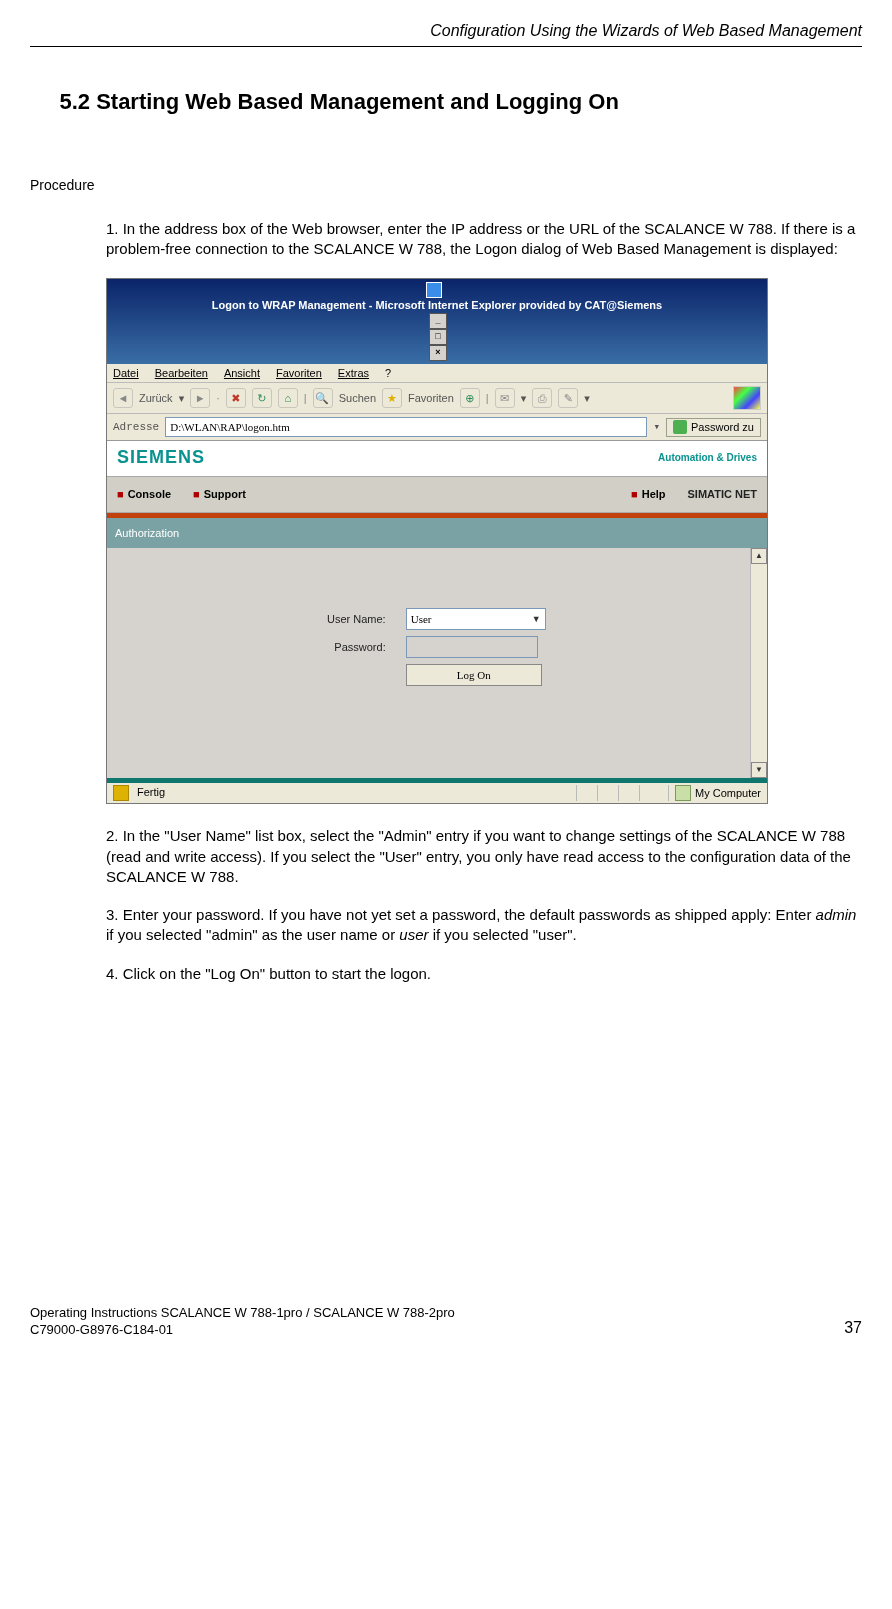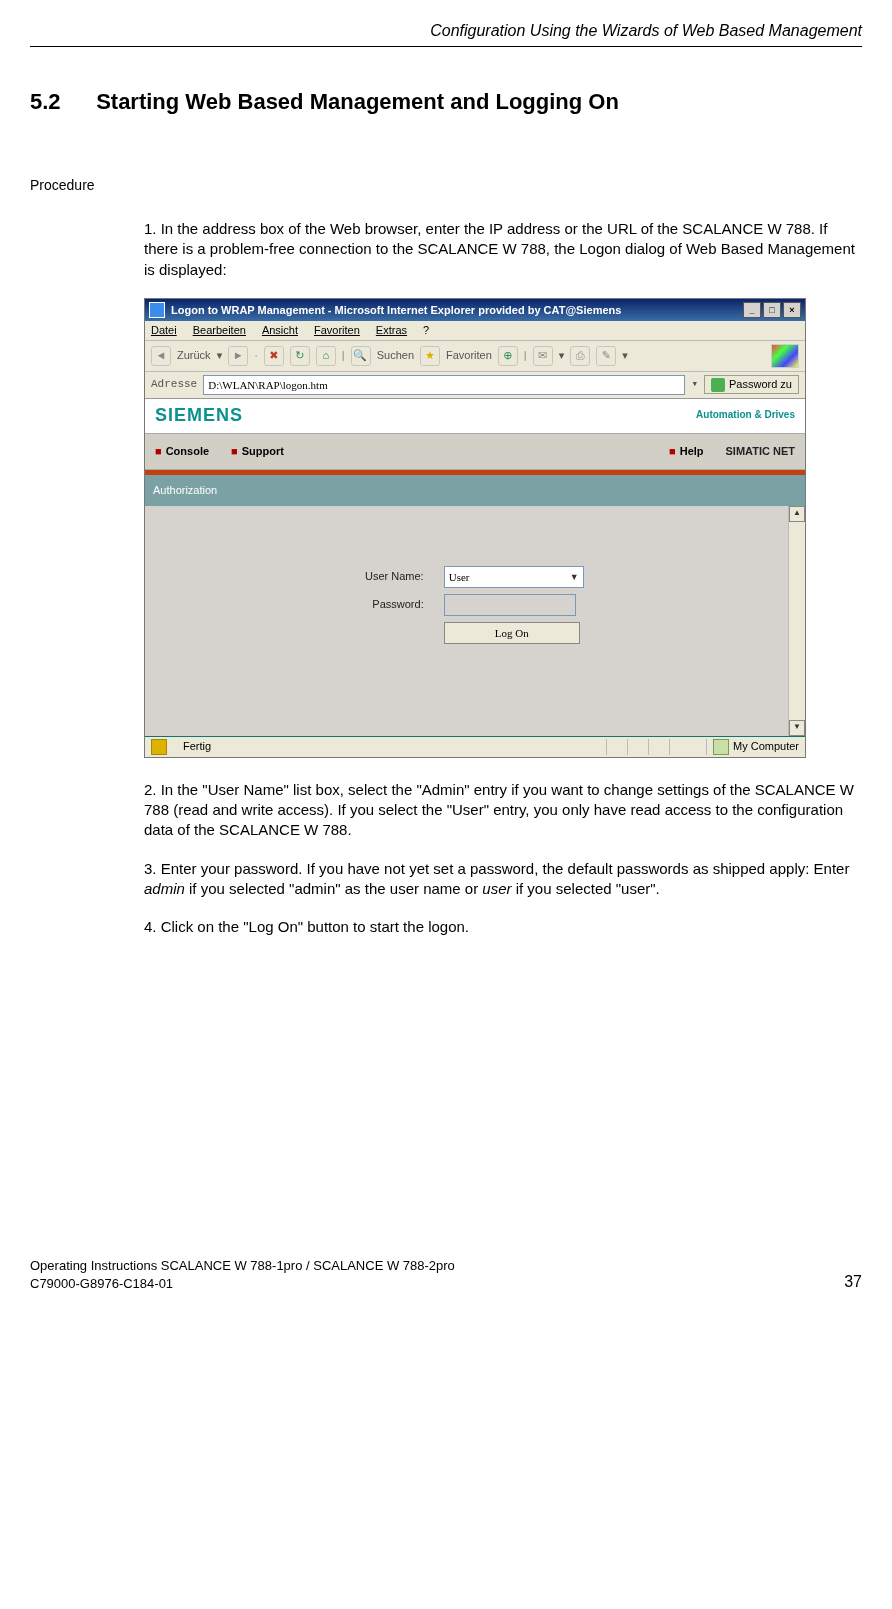--- a/index.html
+++ b/index.html
@@ -19,47 +19,48 @@
   .head-rule {
     border: none;
     border-top: 1px solid #000;
     margin: 4px 0 40px 0;
   }
   h1.section {
     font-size: 22px;
     font-weight: bold;
     margin: 0 0 60px 0;
   }
-  h1 .sec-no { display:inline-block; width:60px; }
+  h1 .sec-no { display:inline-block; width:60px;text-align:right; }
   h2.subhead {
     font-size: 14px;
     font-weight: normal;
     margin: 0 0 24px 0;
   }
-  .indent { margin-left: 114px; }
+  .indent { margin-left: 76px; }
   .step { margin-bottom: 18px; }
   .step p { margin: 0; }
 
   
   .shot {
     width: 660px;
     border: 1px solid #777;
     background: #d6d3ce;
     font-family: Tahoma, Arial, sans-serif;
     font-size: 11px;
     margin: 8px 0 22px 0;
   }
   .titlebar {
     display:flex;
     align-items:center;
     background: linear-gradient(#0a246a,#3a6ea5);
     color:#fff;
     font-weight:bold;
     padding:3px 4px;
     font-size:11px;
+    flex-direction:column;
   }
   .titlebar .tb-icon {
     width:14px;height:14px;background:#3a8de8;border:1px solid #fff;margin-right:6px;
   }
   .titlebar .spacer { flex:1; }
   .winbtn {
     width:16px;height:14px;background:#d6d3ce;border:1px solid #555;margin-left:2px;
     display:flex;align-items:center;justify-content:center;color:#000;font-size:9px;font-weight:bold;
   }
   .menubar {
@@ -134,21 +135,21 @@
   }
   .formlabel{ text-align:right; color:#222;}
   .sel{ width:130px;height:20px;border:1px solid #7a98b8;background:#fff;display:flex;align-items:center;padding:0 4px;justify-content:space-between;font:11px Tahoma;}
   .sel .caret{font-size:9px;color:#333;}
   .pw{ width:130px;height:20px;border:1px solid #7a98b8;background:#d6d3ce;}
   .logon-btn-wrap{grid-column:2;}
   .logon-btn{
     width:136px;height:22px;border:1px solid #888;background:#ece9d8;font:11px Tahoma;
   }
   .statusbar{
-    background:#ece9d8;border-top:1px solid #0f766e;display:flex;align-items:center;padding:2px 6px;gap:16px;
+    background:#ece9d8;border-top:5px solid #0f766e;display:flex;padding:2px 6px;gap:8px;
   }
   .statusbar .st-icon{width:14px;height:14px;background:#deb200;border:1px solid #aa8800;}
   .statusbar .grow{flex:1;}
   .statusbar .cells{display:flex;}
   .statusbar .cell{width:20px;height:16px;border-left:1px solid #bbb;}
   .statusbar .comp{display:flex;align-items:center;gap:4px;border-left:1px solid #bbb;padding-left:6px;}
   .statusbar .comp-icon{width:14px;height:14px;background:#c8e0a8;border:1px solid #7a9a5a;}
 
   .footer {
     position: relative;

